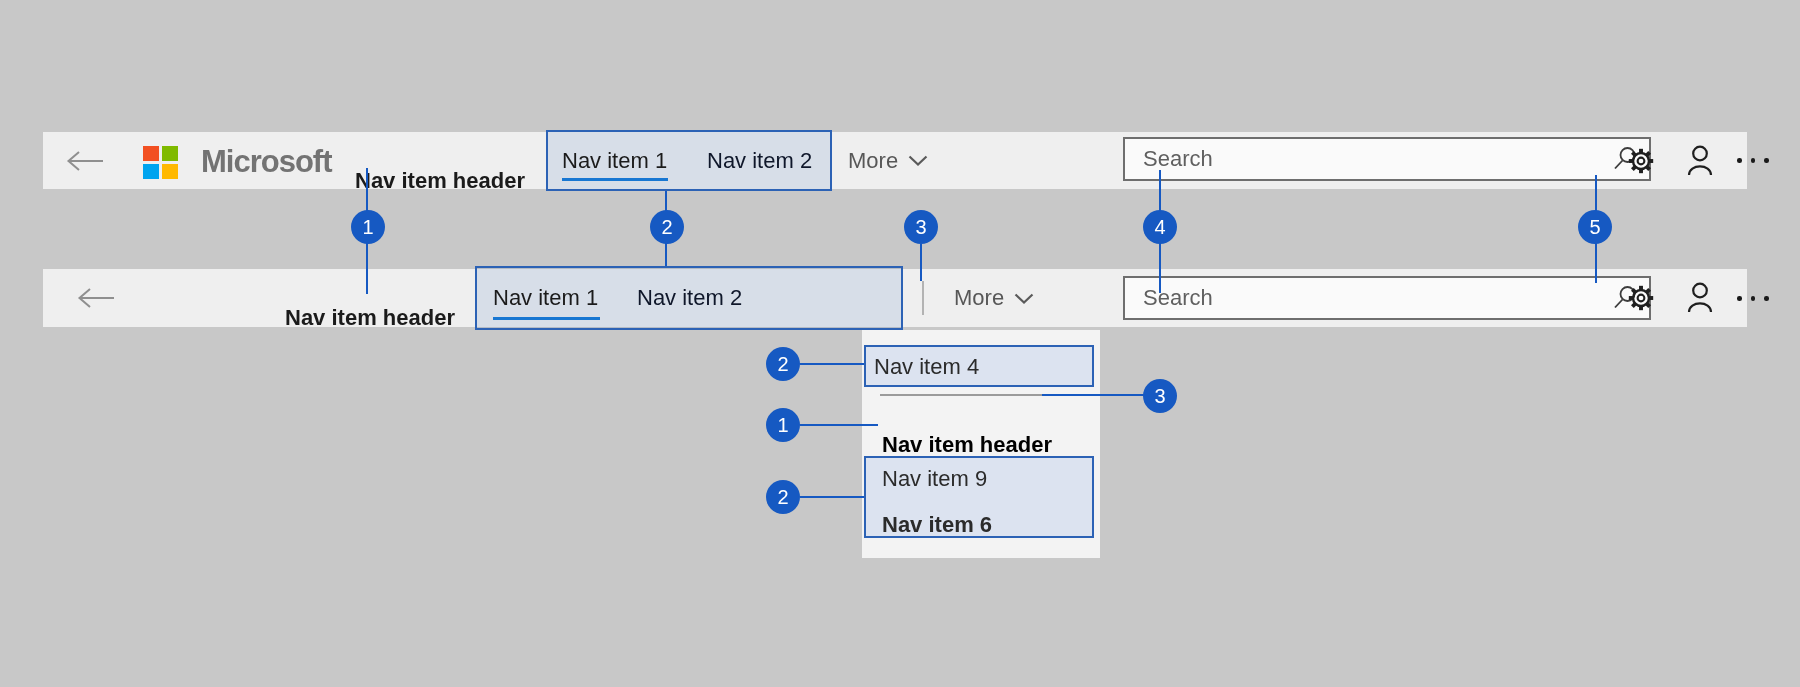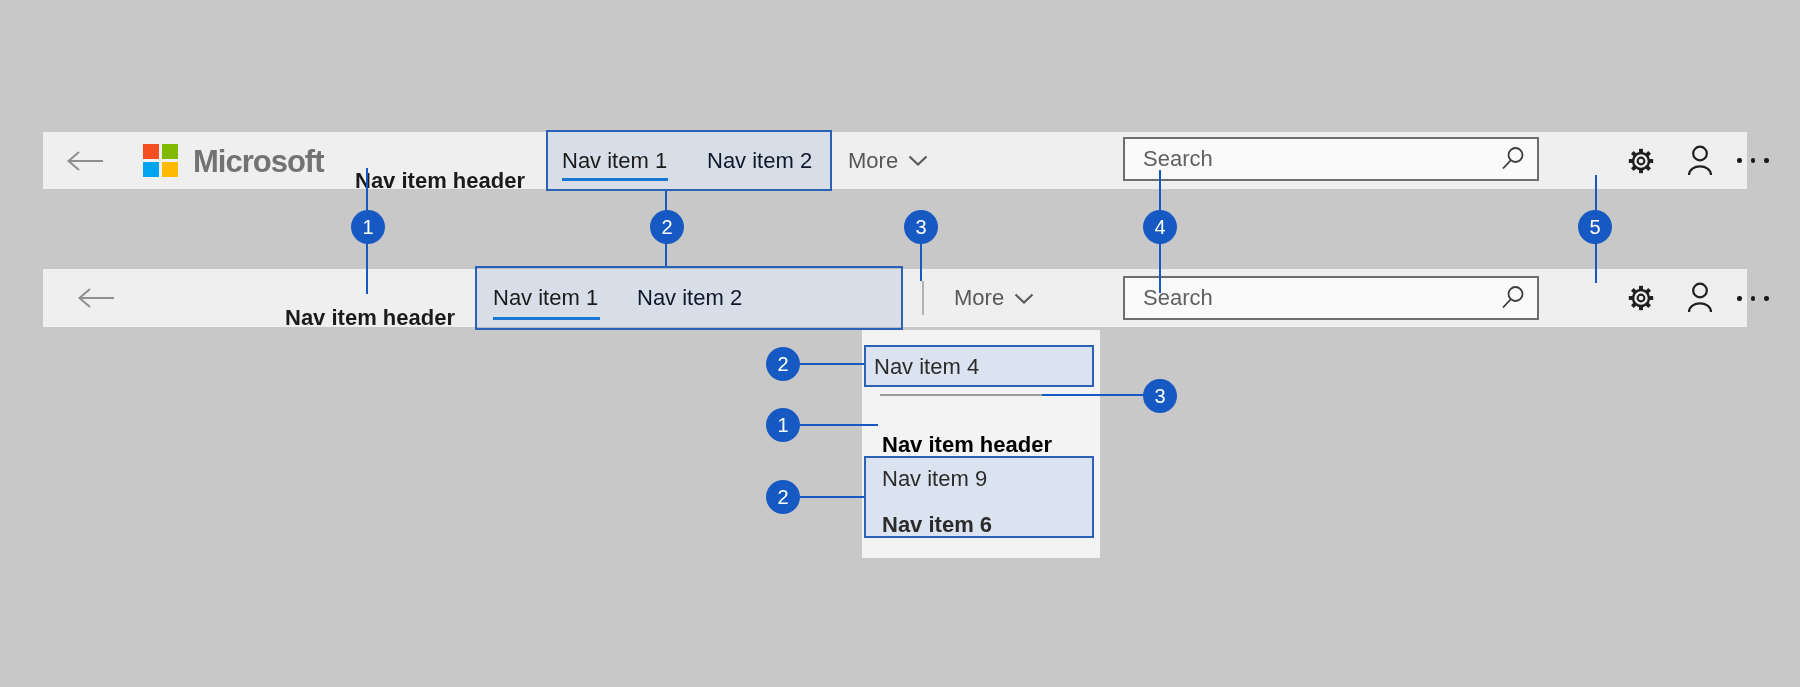--- a/index.html
+++ b/index.html
@@ -12,32 +12,32 @@
   .bar2{top:269px;height:58px;}
   .bar .abs{position:absolute;}
 
   .txt{font-size:22px;color:#1b1b1b;white-space:nowrap;}
   .bold{font-weight:bold;margin-top:20px;}
   .muted{color:#0f172a;}
   .vcenter1{line-height:57px;}
   .vcenter2{line-height:58px;}
 
   
-  .mslogo{display:flex;gap:15px;}
+  .mslogo{display:flex;align-items:center;gap:23px;}
   .squares{display:grid;grid-template-columns:16px 16px;grid-template-rows:15px 15px;gap:3px;}
   .sq{width:16px;height:15px;}
   .wordmark{font-size:31px;font-weight:bold;color:#737373;letter-spacing:-1px;}
 
   
   .ann-box{position:absolute;border:2px solid #2c62b5;background:rgba(44,98,181,0.12);box-sizing:border-box;}
 
   .underline{position:absolute;height:3px;background:#1877d2;}
 
   
-  .searchbox{position:absolute;width:416px;height:44px;border:2px solid #6e6e6e;background:#fafafa;box-sizing:border-box;display:flex;align-items:center;}
+  .searchbox{position:absolute;width:528px;height:44px;border:2px solid #6e6e6e;background:#fafafa;box-sizing:border-box;display:flex;align-items:center;}
   .searchbox input{flex:1;border:none;outline:none;background:transparent;font-size:22px;color:#444;padding:0 0 0 18px;font-family:inherit;}
   .searchbox input::placeholder{color:#5f5f5f;opacity:1;}
   .search-glyph{margin-right:12px;flex:none;}
 
   .vdivider{position:absolute;width:2px;background:#b3b3b3;}
 
   .dots{display:flex;gap:9px;align-items:center;}
   .dot{width:4.5px;height:4.5px;border-radius:50%;background:#1a1a1a;}
 
   

